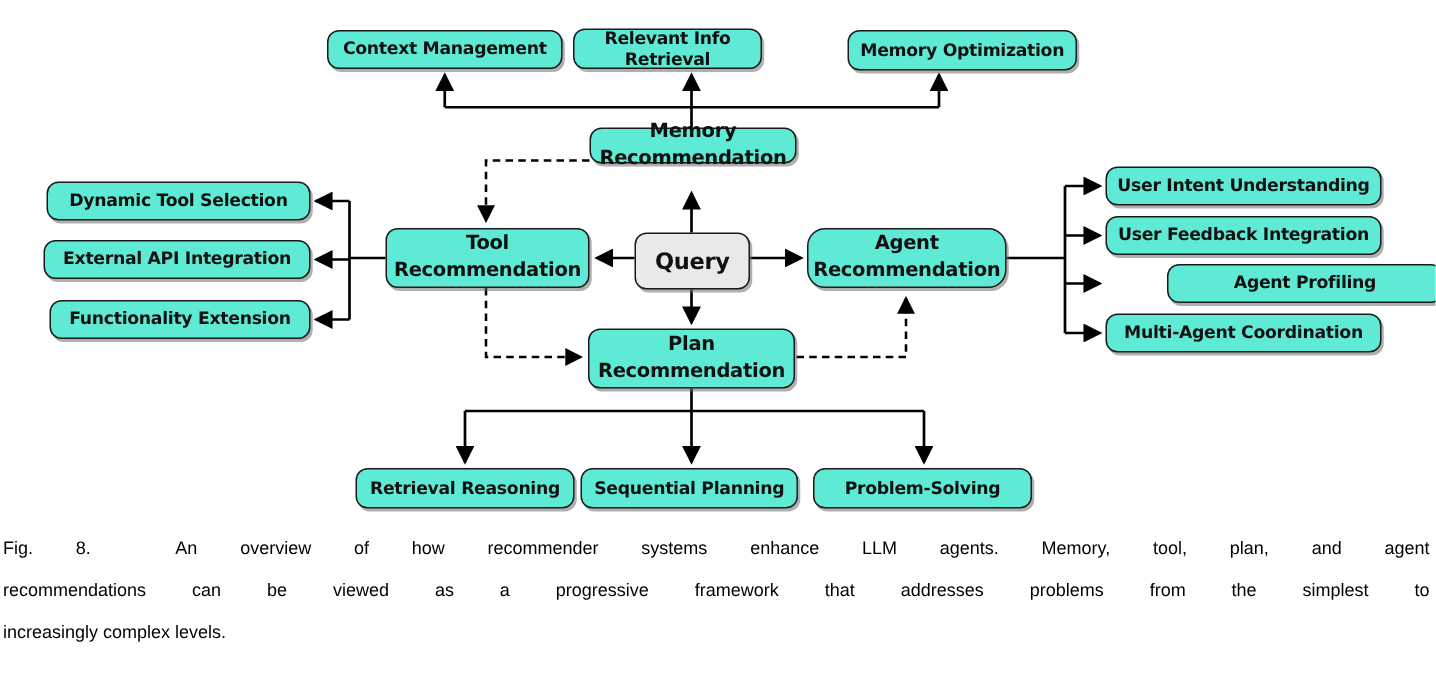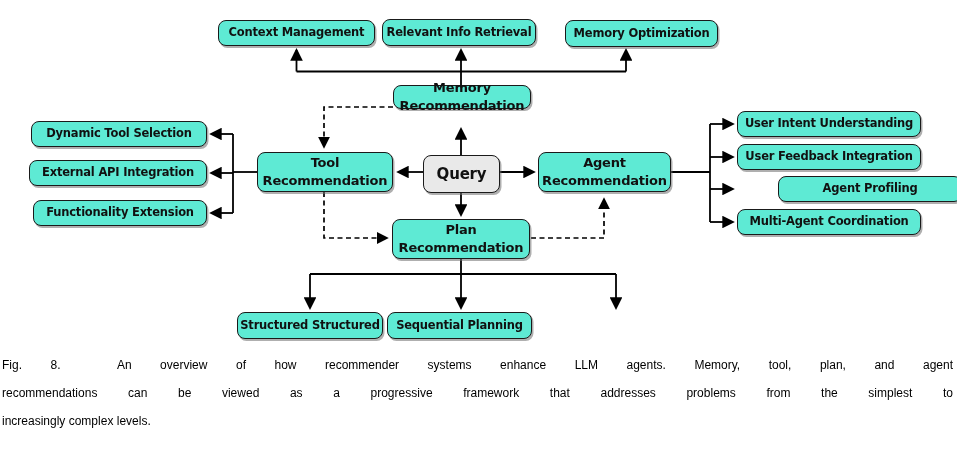--- a/index.html
+++ b/index.html
@@ -48,27 +48,27 @@
     font-size: 13px;
     white-space: pre-line;
     line-height: 1.35;
   }
   .node--query {
     background: #e9e9e9;
     font-size: 15px;
   }
   
   #n-context     { left: 218px; top: 20px;  width: 157px; height: 26px; }
-  #n-retrieval   { left: 382px; top: 19px;  width: 154px; height: 27px; }
+  #n-retrieval   { left: 382px; top: 19px;  width: 126px; height: 27px; }
   #n-memopt      { left: 549px; top: 20px;  width: 153px; height: 27px; margin-left: 16px; }
   
   #n-memory      { left: 393px; top: 85px;  width: 138px; height: 24px; }
   #n-tool        { left: 257px; top: 152px; width: 136px; height: 40px; }
   #n-query       { left: 423px; top: 155px; width: 77px;  height: 38px; }
-  #n-agent       { left: 538px; top: 152px; width: 133px; height: 40px; }
+  #n-agent       { left: 538px; top: 152px; width: 133px; height: 40px; border-radius: 12px; }
   #n-plan        { left: 392px; top: 219px; width: 138px; height: 40px; }
   
   #n-dyntool     { left: 31px;  top: 121px; width: 176px; height: 26px; }
   #n-extapi      { left: 29px;  top: 160px; width: 178px; height: 26px; }
   #n-funcext     { left: 33px;  top: 200px; width: 174px; height: 26px; }
   
   #n-intent      { left: 737px; top: 111px; width: 184px; height: 26px; }
   #n-feedback    { left: 737px; top: 144px; width: 184px; height: 26px; }
   #n-profiling   { left: 737px; top: 176px; width: 184px; height: 26px; margin-left: 41px; }
   #n-multiagent  { left: 737px; top: 209px; width: 184px; height: 26px; }
@@ -156,22 +156,23 @@
 
     <div class="node" id="n-dyntool">Dynamic Tool Selection</div>
     <div class="node" id="n-extapi">External API Integration</div>
     <div class="node" id="n-funcext">Functionality Extension</div>
 
     <div class="node" id="n-intent">User Intent Understanding</div>
     <div class="node" id="n-feedback">User Feedback Integration</div>
     <div class="node" id="n-profiling">Agent Profiling</div>
     <div class="node" id="n-multiagent">Multi-Agent Coordination</div>
 
-    <div class="node" id="n-structured">Structured Structured</div>
+    <div class="node" id="n-structured">Retrieval Reasoning</div>
     <div class="node" id="n-sequential">Sequential Planning</div>
+    <div class="node" id="n-problem">Problem-Solving</div>
   </div>
 
   <div class="caption">
     <div class="caption-line jl">Fig. 8.&nbsp; An overview of how recommender systems enhance LLM agents. Memory, tool, plan, and agent</div>
     <div class="caption-line jl">recommendations can be viewed as a progressive framework that addresses problems from the simplest to</div>
     <div class="caption-line">increasingly complex levels.</div>
   </div>
 </div>
 
 </body></html>

